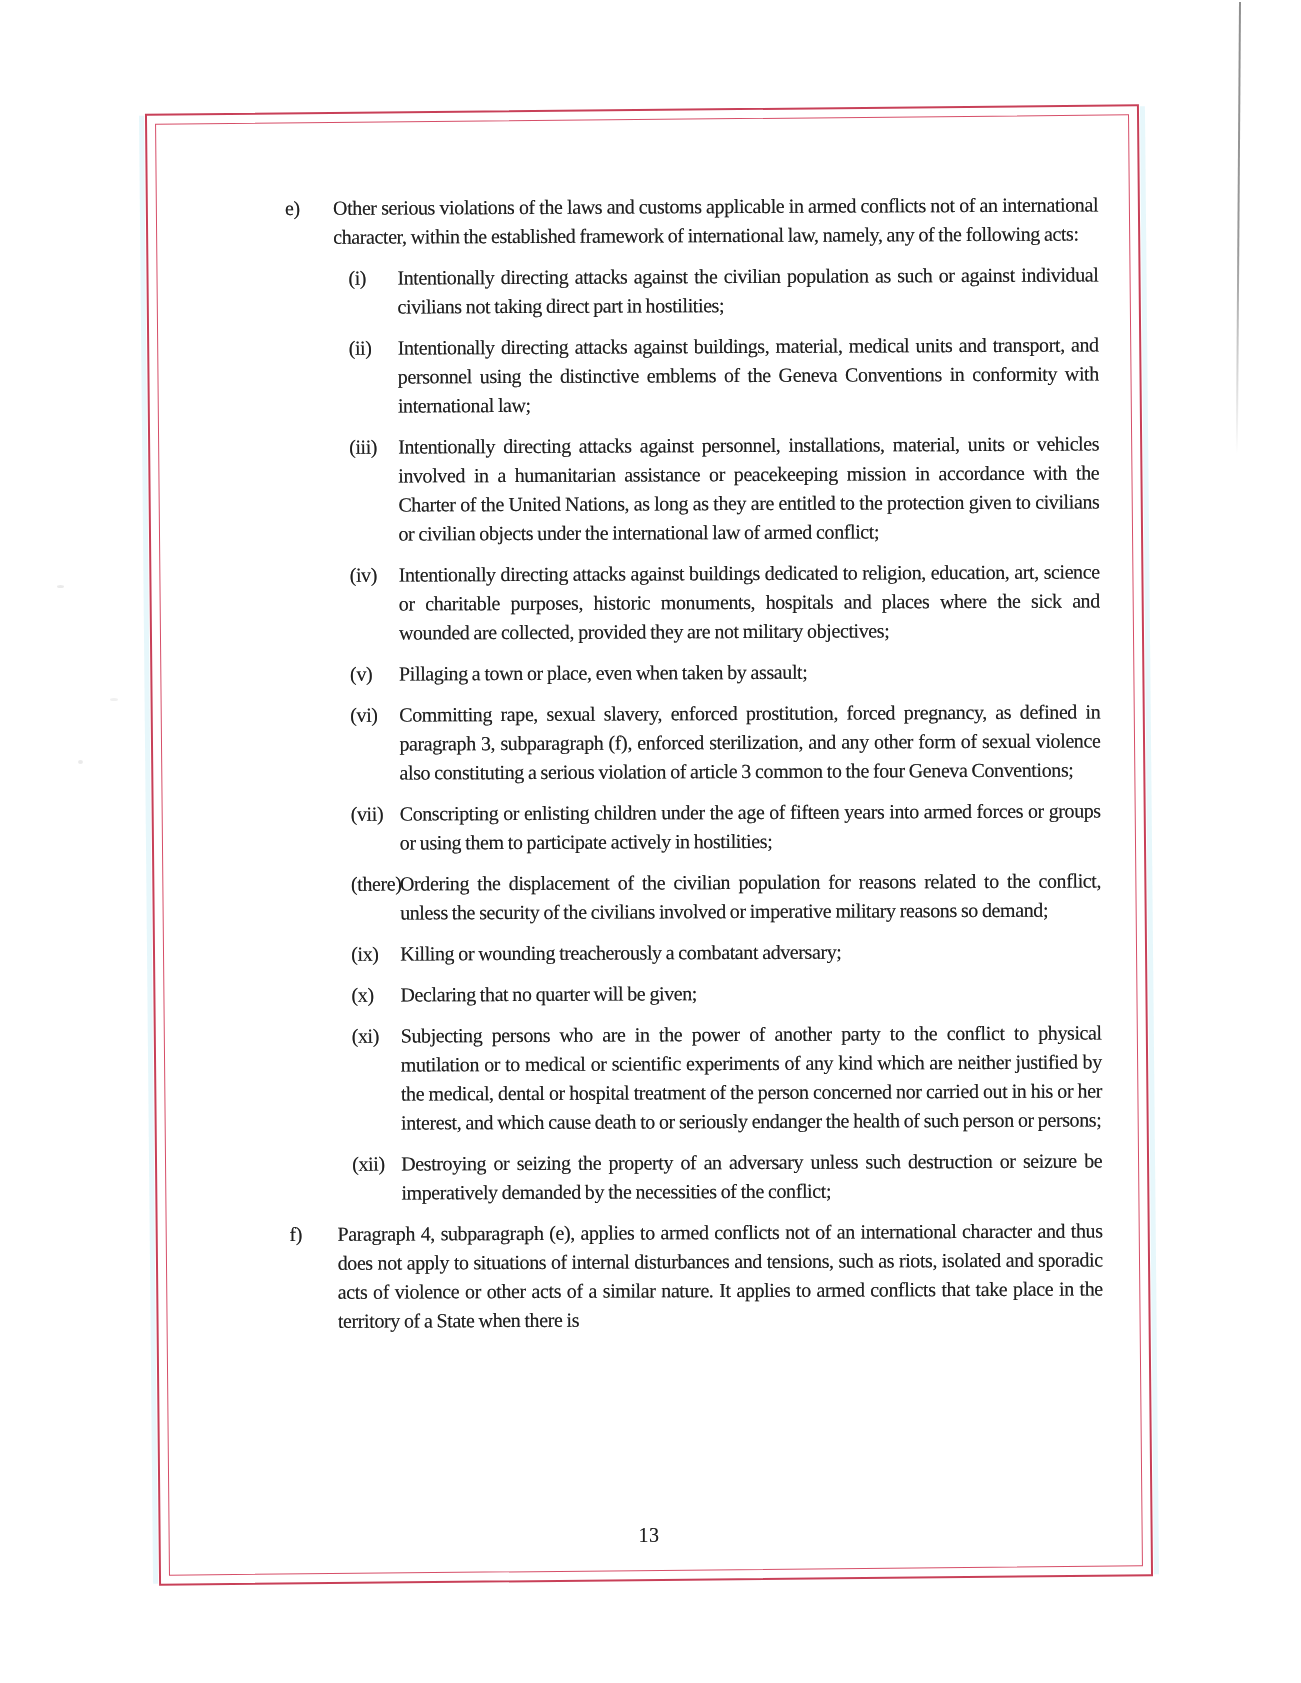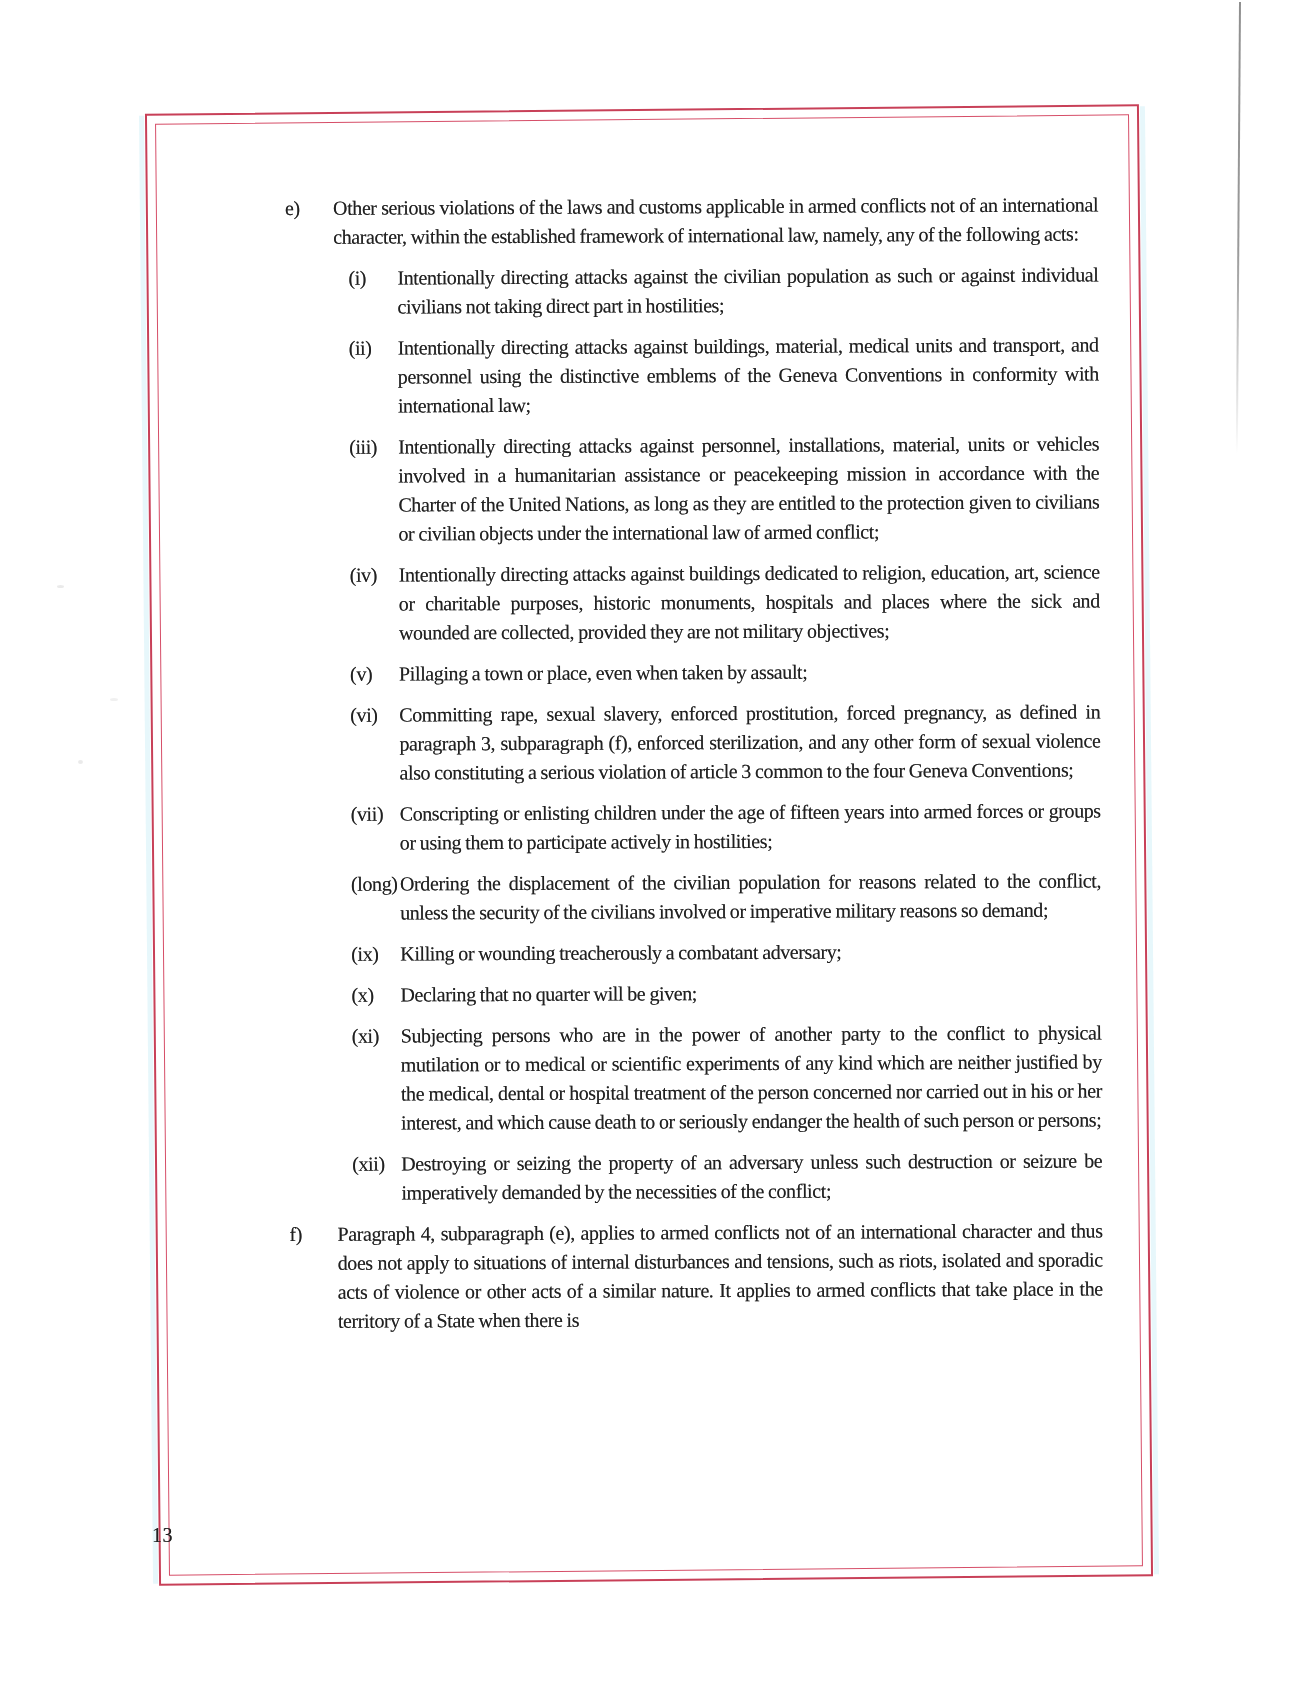--- a/index.html
+++ b/index.html
@@ -101,21 +101,21 @@
   }
   .doc-item.lvl1 .lbl { width: 48px; }
   .doc-item.lvl2 { margin-left: 63px; }
   .doc-item.lvl2 .lbl { width: 49px; }
 
   .page-number {
     position: absolute;
     left: 152px;
     top: 1524px;
     width: 994px;
-    text-align: left;
+    text-align: center;
     font-size: 20px;
     letter-spacing: 0.5px;
     text-shadow: 0 0 0.5px rgba(20, 20, 20, 0.5);
   }
 </style>
 </head>
 <body style="--frame-outer: #c84058; --frame-inner: #d64e68; --text-color: #212121; --scan-line: #8f8f8f;">
 
 <div class="frame">
   <div class="fringe-left"></div>
@@ -164,21 +164,21 @@
     <span class="lbl">(vi)</span>
     <span class="txt">Committing rape, sexual slavery, enforced prostitution, forced pregnancy, as defined in paragraph 3, subparagraph (f), enforced sterilization, and any other form of sexual violence also constituting a serious violation of article 3 common to the four Geneva Conventions;</span>
   </div>
 
   <div class="doc-item lvl2">
     <span class="lbl">(vii)</span>
     <span class="txt">Conscripting or enlisting children under the age of fifteen years into armed forces or groups or using them to participate actively in hostilities;</span>
   </div>
 
   <div class="doc-item lvl2">
-    <span class="lbl">(long)</span>
+    <span class="lbl">(there)</span>
     <span class="txt">Ordering the displacement of the civilian population for reasons related to the conflict, unless the security of the civilians involved or imperative military reasons so demand;</span>
   </div>
 
   <div class="doc-item lvl2">
     <span class="lbl">(ix)</span>
     <span class="txt">Killing or wounding treacherously a combatant adversary;</span>
   </div>
 
   <div class="doc-item lvl2">
     <span class="lbl">(x)</span>

